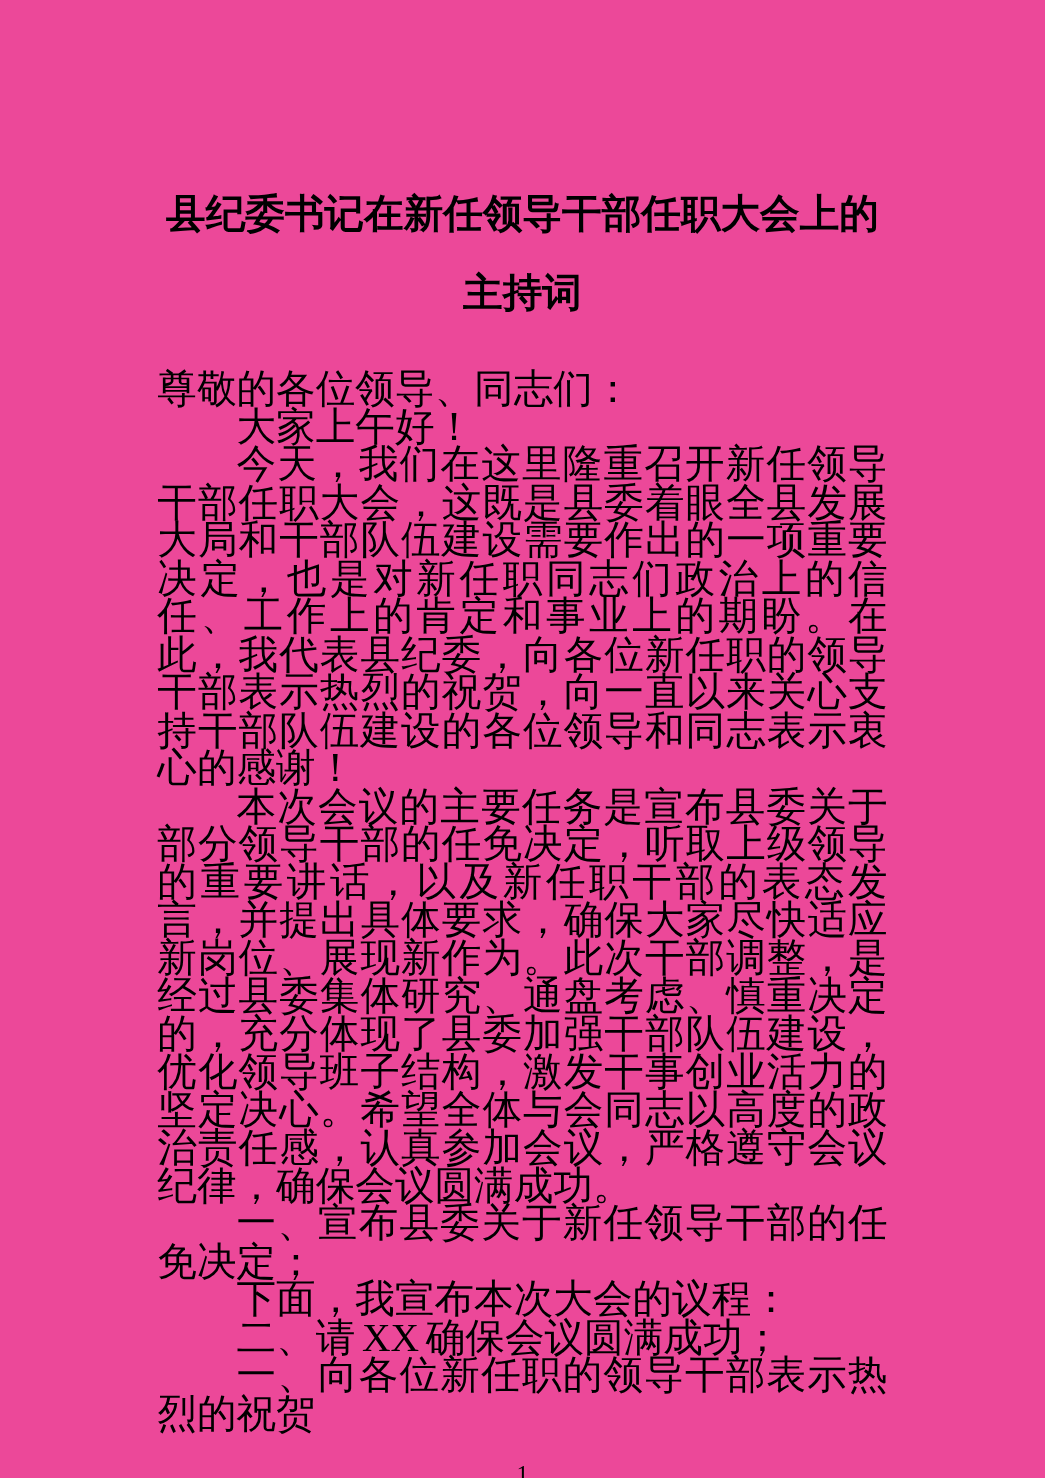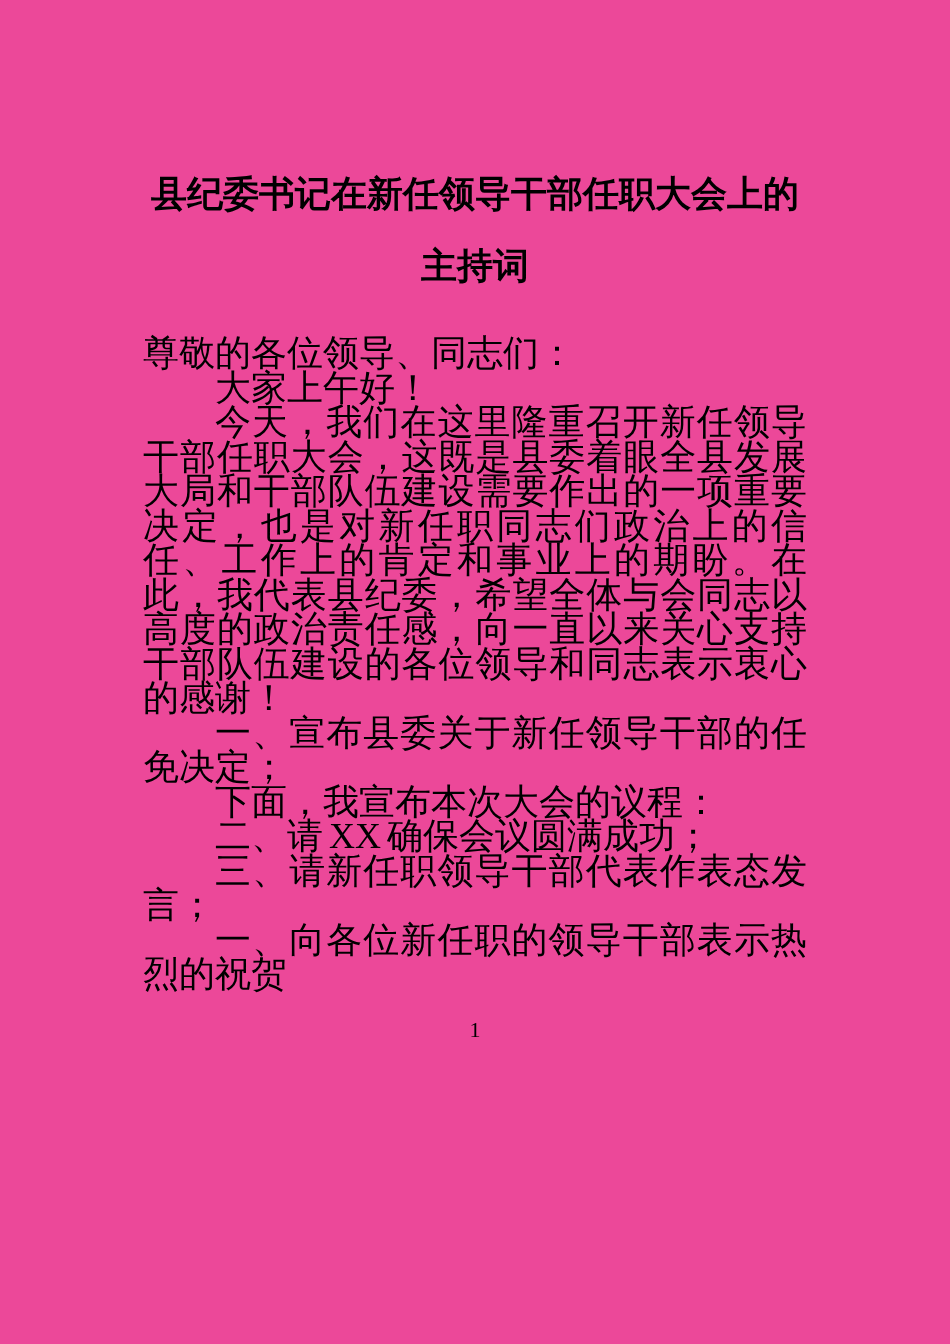--- a/index.html
+++ b/index.html
@@ -55,30 +55,30 @@
 
 <div class="page">
   <div class="content">
 
     <h1 class="doc-title">县纪委书记在新任领导干部任职大会上的主持词</h1>
 
     <p class="para">尊敬的各位领导、同志们：</p>
 
     <p class="para indent">大家上午好！</p>
 
-    <p class="para indent">今天，我们在这里隆重召开新任领导干部任职大会，这既是县委着眼全县发展大局和干部队伍建设需要作出的一项重要决定，也是对新任职同志们政治上的信任、工作上的肯定和事业上的期盼。在此，我代表县纪委，希望全体与会同志以高度的政治责任感，向一直以来关心支持干部队伍建设的各位领导和同志表示衷心的感谢！</p>
+    <p class="para indent">今天，我们在这里隆重召开新任领导干部任职大会，这既是县委着眼全县发展大局和干部队伍建设需要作出的一项重要决定，也是对新任职同志们政治上的信任、工作上的肯定和事业上的期盼。在此，我代表县纪委，向各位新任职的领导干部表示热烈的祝贺，向一直以来关心支持干部队伍建设的各位领导和同志表示衷心的感谢！</p>
 
+    <p class="para indent">本次会议的主要任务是宣布县委关于部分领导干部的任免决定，听取上级领导的重要讲话，以及新任职干部的表态发言，并提出具体要求，确保大家尽快适应新岗位、展现新作为。此次干部调整，是经过县委集体研究、通盘考虑、慎重决定的，充分体现了县委加强干部队伍建设，优化领导班子结构，激发干事创业活力的坚定决心。希望全体与会同志以高度的政治责任感，认真参加会议，严格遵守会议纪律，确保会议圆满成功。</p>
 
     <p class="para indent">一、宣布县委关于新任领导干部的任免决定；</p>
 
     <p class="para indent">下面，我宣布本次大会的议程：</p>
 
     <p class="para indent"><span>二、请</span><span class="latin">XX</span><span>确保会议圆满成功；</span></p>
 
-    <p class="para indent">三、请新任职领导干部代表作表态发言；</p>
 
 
 
     <p class="para indent">一、向各位新任职的领导干部表示热烈的祝贺</p>
 
   </div>
 
   <div class="page-number">1</div>
 </div>
 

